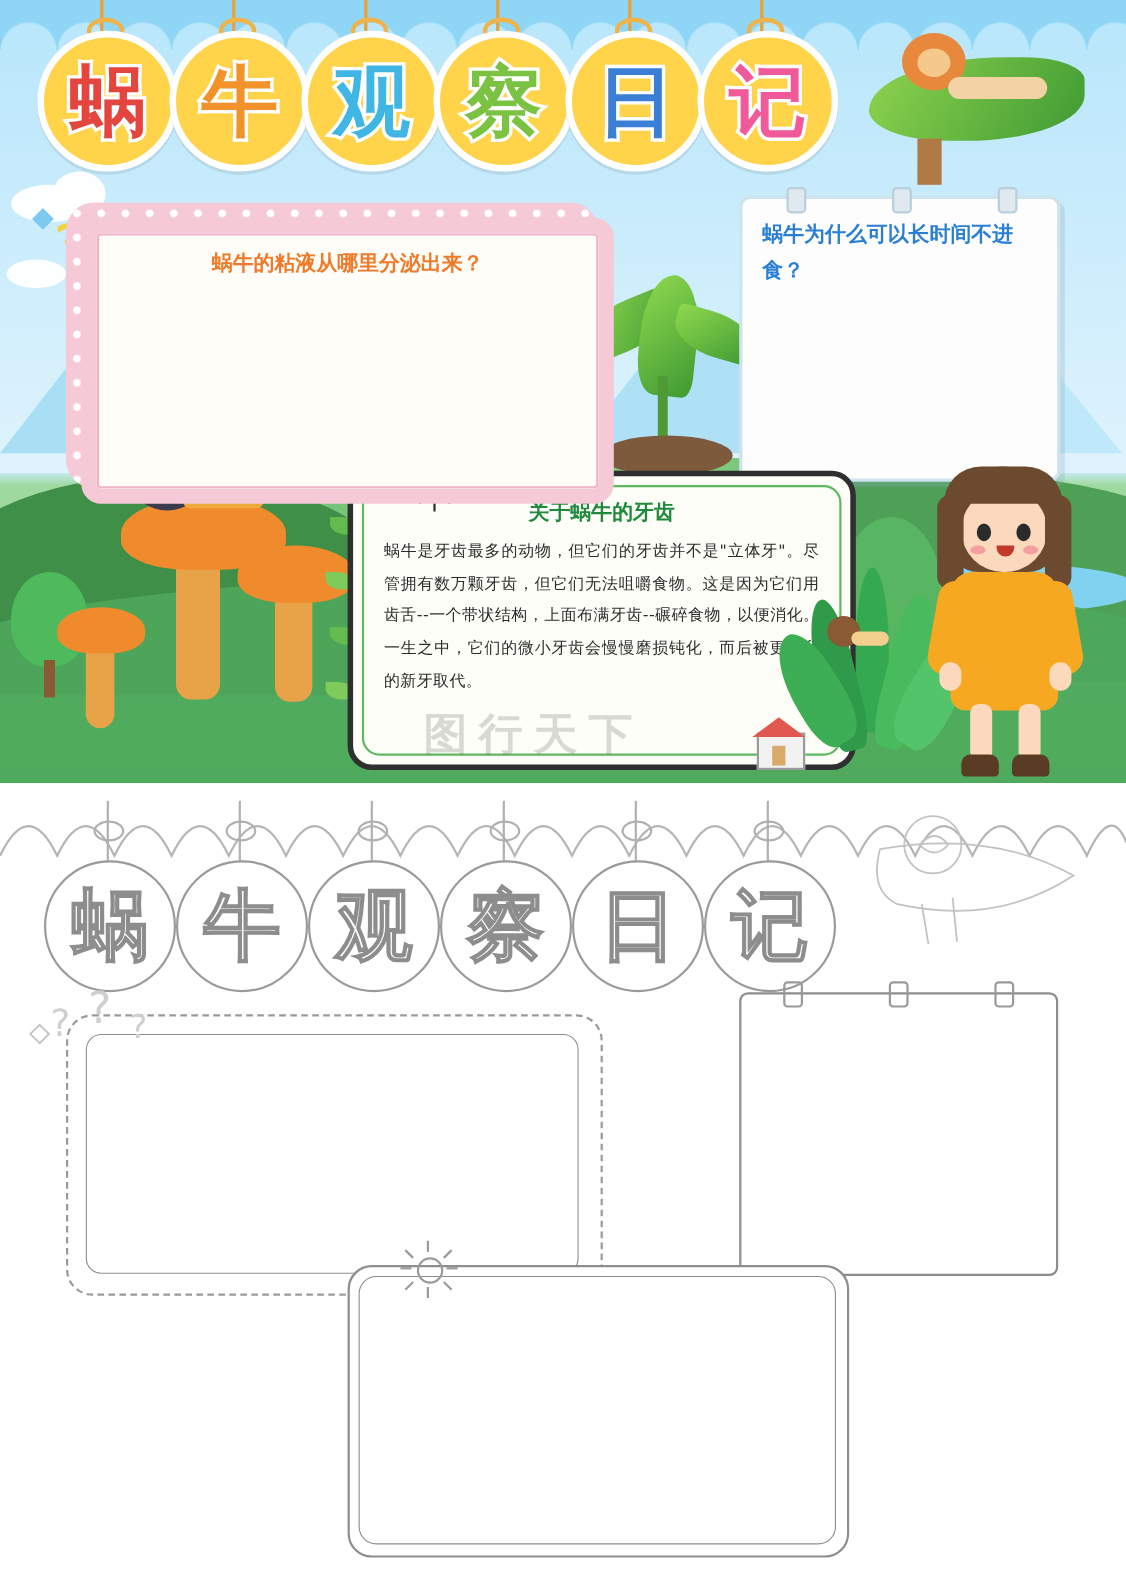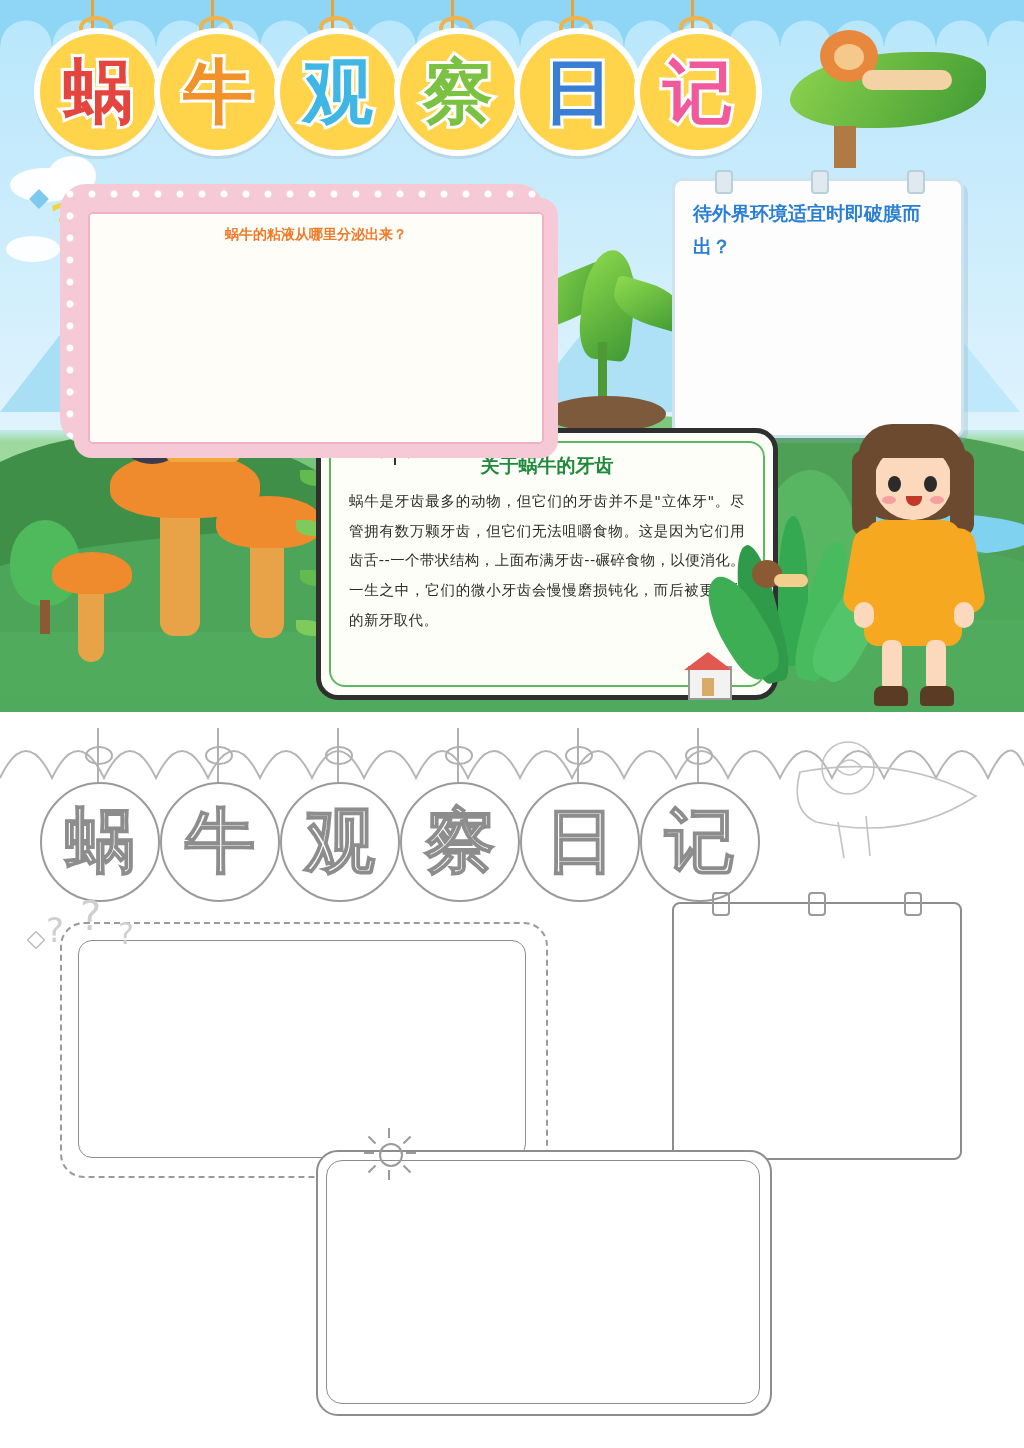--- a/index.html
+++ b/index.html
@@ -73,21 +73,21 @@
   .card-green{
     left:316px;top:428px;width:452px;height:262px;border-radius:22px;
     background:#fefef8;border:5px solid #2f2f2f;
   }
   .card-green .inner-line{position:absolute;left:8px;top:8px;right:8px;bottom:8px;border:2px solid #5fb85f;border-radius:16px;}
 
   .card-title{
     font-family:"DejaVu Sans", sans-serif;
     font-weight:bold;text-align:center;
   }
-  .t-pink{color:#ef7a2a;font-size:14px;}
+  .t-pink{color:#ef7a2a;font-size:19px;}
   .t-blue{color:#2a7fd4;font-size:19px;line-height:1.75;text-align:left;}
   .t-green{color:#1f8a3b;font-size:19px;}
   .body-txt{
     font-family:"DejaVu Sans", sans-serif;
     color:#2b2b2b;font-size:14.5px;line-height:2.05;text-align:justify;
     letter-spacing:.4px;
   }
   .watermark{position:absolute;left:385px;top:640px;font-size:40px;color:rgba(120,120,120,.28);
     font-family:"DejaVu Sans", serif;letter-spacing:10px;font-weight:bold;}
 
@@ -253,41 +253,42 @@
 
     <div class="dots-deco"></div>
     <div class="card card-dots" style="z-index:2;">
       <div class="card-title t-pink" style="margin:14px 10px 10px;">蜗牛的粘液从哪里分泌出来？</div>
     </div>
 
     <div class="card card-note">
       <div class="punch" style="left:40px;"></div>
       <div class="punch" style="left:136px;"></div>
       <div class="punch" style="left:232px;"></div>
-      <div class="card-title t-blue" style="margin:16px 18px 8px;">待外界环境适宜时即破膜而出？</div>
+      <div class="card-title t-blue" style="margin:16px 18px 8px;">蜗牛为什么可以长时间不进食？</div>
     </div>
 
     <div class="card card-green">
       <div class="inner-line"></div>
       <div class="card-title t-green" style="margin:20px 0 8px;">关于蜗牛的牙齿</div>
       <div class="body-txt" style="margin:0 28px;">蜗牛是牙齿最多的动物，但它们的牙齿并不是"立体牙"。尽管拥有数万颗牙齿，但它们无法咀嚼食物。这是因为它们用齿舌--一个带状结构，上面布满牙齿--碾碎食物，以便消化。一生之中，它们的微小牙齿会慢慢磨损钝化，而后被更锋利的新牙取代。</div>
     </div>
 
     <div style="position:absolute;left:370px;top:414px;width:50px;height:50px;">
       <div class="sunicon" style="left:12px;top:12px;"></div>
       <div class="sunray" style="left:24px;top:-2px;"></div>
       <div class="sunray" style="left:24px;top:42px;"></div>
       <div class="sunray" style="left:2px;top:20px;transform:rotate(90deg);"></div>
       <div class="sunray" style="left:46px;top:20px;transform:rotate(90deg);"></div>
       <div class="sunray" style="left:8px;top:6px;transform:rotate(45deg);"></div>
       <div class="sunray" style="left:40px;top:6px;transform:rotate(-45deg);"></div>
       <div class="sunray" style="left:8px;top:36px;transform:rotate(-45deg);"></div>
       <div class="sunray" style="left:40px;top:36px;transform:rotate(45deg);"></div>
     </div>
 
+    <div class="watermark">图行天下</div>
 
     <div style="position:absolute;left:684px;top:652px;width:48px;height:44px;">
       <div style="position:absolute;left:4px;top:14px;width:40px;height:30px;background:#f2f2f2;border:2px solid #9a9a9a;"></div>
       <div style="position:absolute;left:0;top:0;width:0;height:0;border-left:24px solid transparent;border-right:24px solid transparent;border-bottom:18px solid #e0584f;"></div>
       <div style="position:absolute;left:18px;top:26px;width:12px;height:18px;background:#d9ab6a;"></div>
     </div>
 
     <div style="position:absolute;left:726px;top:516px;width:140px;height:190px;">
       <div style="position:absolute;left:52px;top:0;width:30px;height:150px;background:#35a852;border-radius:50% 50% 30% 30%;"></div>
       <div style="position:absolute;left:16px;top:28px;width:36px;height:140px;background:#2f9a4a;border-radius:60% 40% 30% 30%;transform:rotate(-14deg);"></div>

